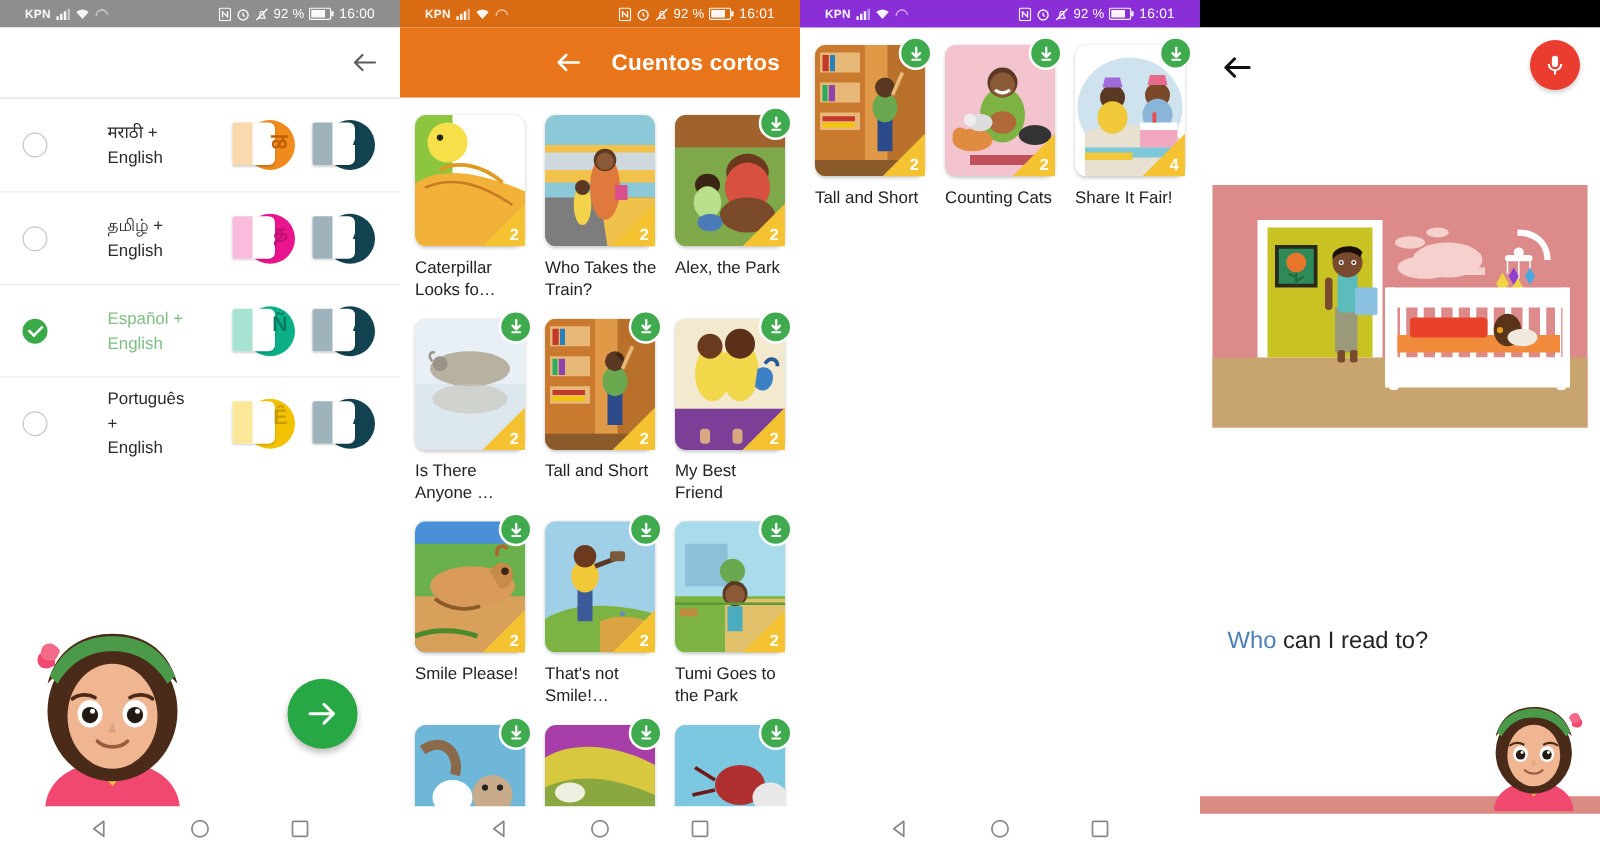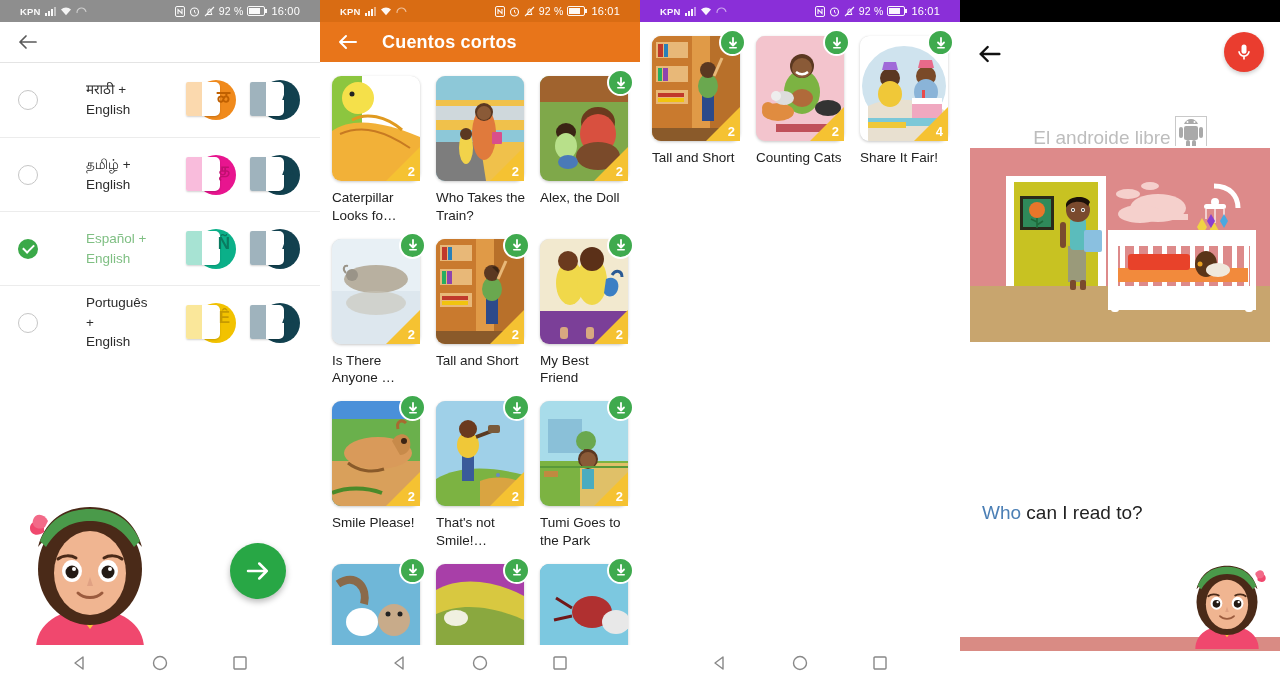--- a/index.html
+++ b/index.html
@@ -17,21 +17,21 @@
   .sb-ico { opacity:.95; display:inline-flex; align-items:center; }
   .sb-batt-txt { font-size:10.5px; }
   .sb-time { font-size:11px; }
 
   .sb-gray { background:#8e8e8e; }
   .sb-orange { background:#d96c13; }
   .sb-purple { background:#8a2fd8; }
   .sb-black { background:#000; }
 
   
-  .appbar { height:40px; display:flex; align-items:center; padding:0 16px; gap:22px; }
+  .appbar { height:56px; display:flex; align-items:center; padding:0 16px; gap:22px;justify-content:flex-end; }
   .appbar.white { background:#fff; }
   .appbar.orange { background:#e8751a; }
   .appbar.purple { background:#9333e8; }
   .appbar-title { font-size:18px; font-weight:700; color:#fff; letter-spacing:.2px; }
   .backarrow { width:24px; height:24px; display:inline-block; }
 
   
   .p1-question { text-align:center; font-size:16.5px; color:#333; line-height:1.42;
       padding:18px 26px 14px; }
   .p1-divider { height:1px; background:#e4e4e4; margin:0; }
@@ -426,21 +426,21 @@
         </div>
         <div class="dlbadge">
           <svg width="14" height="14" viewBox="0 0 14 14">
                 <path d="M7 2v7M4 6.5 7 9.5l3-3" stroke="#fff" stroke-width="1.8" fill="none" stroke-linecap="round" stroke-linejoin="round"></path>
                 <rect x="3" y="11" width="8" height="1.6" rx=".8" fill="#fff"></rect>
               </svg>
         </div>
         <div class="corner"></div>
         <div class="cornernum">2</div>
       </div>
-          <div class="cell-title">Alex, the Doll</div>
+          <div class="cell-title">Alex, the Park</div>
         </div>
 
       <div class="cell">
           <div class="thumbwrap">
         <div class="thumb">
           <svg width="88" height="105" viewBox="0 0 88 105">
                 <rect width="88" height="105" fill="#e8f0f5"></rect>
                 <path d="M0 52h88v53H0z" fill="#dde7ee"></path>
                 <ellipse cx="44" cy="40" rx="32" ry="14" fill="#b8b0a0"></ellipse>
                 <ellipse cx="44" cy="64" rx="30" ry="12" fill="#c8c4b8" opacity=".6"></ellipse>
@@ -862,36 +862,20 @@
       </span>
       <span class="micbtn">
         <svg width="20" height="20" viewBox="0 0 24 24">
             <rect x="9" y="3" width="6" height="11" rx="3" fill="#fff"></rect>
             <path d="M6 11a6 6 0 0 0 12 0" stroke="#fff" stroke-width="2" fill="none"></path>
             <path d="M12 17v4" stroke="#fff" stroke-width="2"></path>
           </svg>
       </span>
     </div>
 
-    <div class="watermark">
-      <span>El androide libre</span>
-      <span>
-        <svg width="32" height="38" viewBox="0 0 32 38">
-            <rect x="0.5" y="0.5" width="31" height="37" fill="none" stroke="#c9c9c9"></rect>
-            <path d="M9 8c1-3 4-5 7-5s6 2 7 5z" fill="#a9a9a9"></path>
-            <rect x="9" y="10" width="14" height="14" rx="2" fill="#a9a9a9"></rect>
-            <rect x="4" y="11" width="4" height="11" rx="2" fill="#a9a9a9"></rect>
-            <rect x="24" y="11" width="4" height="11" rx="2" fill="#a9a9a9"></rect>
-            <rect x="11" y="24" width="4" height="10" rx="2" fill="#a9a9a9"></rect>
-            <rect x="17" y="24" width="4" height="10" rx="2" fill="#a9a9a9"></rect>
-            <circle cx="12.5" cy="6" r="1" fill="#fff"></circle>
-            <circle cx="19.5" cy="6" r="1" fill="#fff"></circle>
-          </svg>
-      </span>
-    </div>
 
     <svg class="illus" viewBox="0 0 304 198">
       <rect width="304" height="198" fill="#fff"></rect>
       <rect x="2" y="2" width="300" height="194" fill="#dd8a8a"></rect>
       <rect x="2" y="140" width="300" height="56" fill="#c8a56e"></rect>
       <rect x="38" y="30" width="100" height="110" fill="#fff"></rect>
       <rect x="46" y="36" width="84" height="104" fill="#c8c222"></rect>
       <rect x="52" y="50" width="34" height="34" fill="#2a2a1a"></rect>
       <rect x="55" y="53" width="28" height="28" fill="#2f8a5a"></rect>
       <circle cx="69" cy="64" r="8" fill="#e8762a"></circle>

